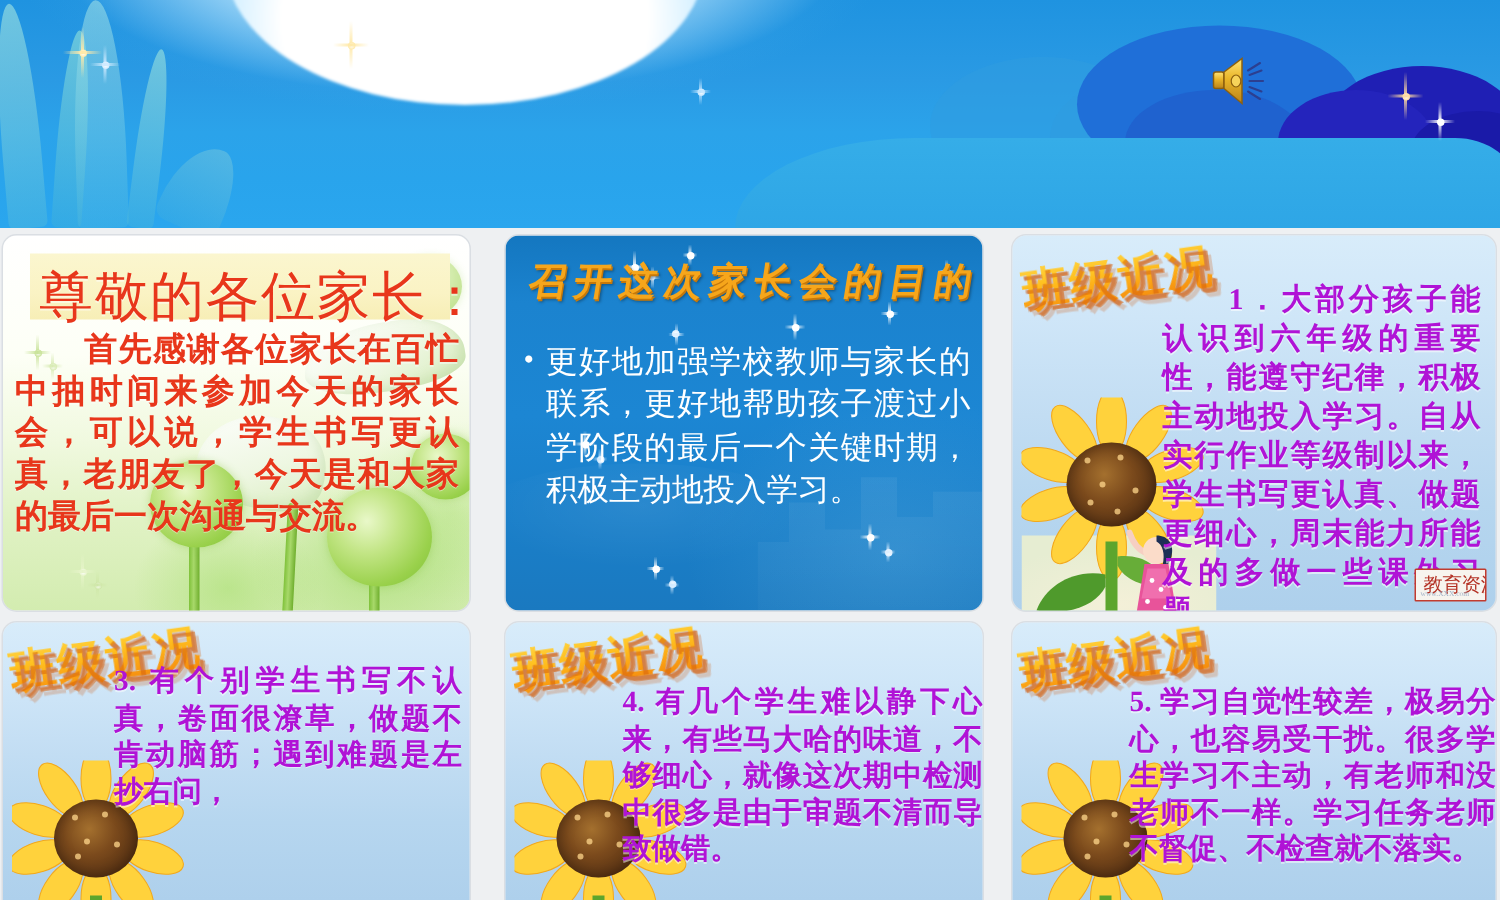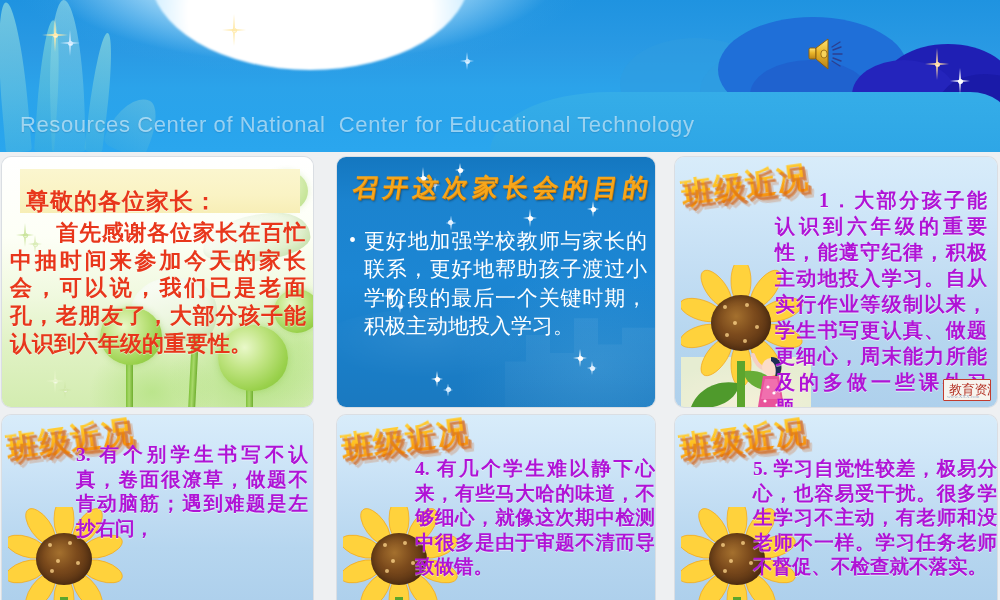--- a/index.html
+++ b/index.html
@@ -116,22 +116,22 @@
       radial-gradient(ellipse 120px 80px at 250px 220px, rgba(150,215,90,0.55), rgba(150,215,90,0) 70%),
       radial-gradient(ellipse 90px 70px at 150px 235px, rgba(160,220,100,0.5), rgba(160,220,100,0) 70%),
       radial-gradient(ellipse 110px 85px at 300px 185px, rgba(175,225,120,0.45), rgba(175,225,120,0) 72%),
       linear-gradient(180deg, #ffffff 0%, #fdfff6 32%, #f0f9df 55%, #e0f2c4 76%, #d3ecb0 100%);
   }
   #p1-title {
     position: absolute; left: 18px; top: 12px; width: 280px; height: 44px;
     background: linear-gradient(180deg, #fbf6cf 0%, #faf3c4 60%, #f7eeb6 100%);
   }
   #p1-title span {
-    position: absolute; left: 6px; top: 17px;
-    font-size: 23px; font-weight: bold; color: #e8361b;
+    position: absolute; left: 6px; top: 5px;
+    font-size: 36px; font-weight: normal; color: #e8361b;
     letter-spacing: 1px; white-space: nowrap;
     text-shadow: 0 1px 0 rgba(255,255,255,0.5);
   }
   #p1-body {
     position: absolute; left: 8px; top: 62px; width: 296px;
     font-size: 22px; font-weight: bold; line-height: 1.26;
     color: #e8361b; text-indent: 2.1em; text-align: justify;
     text-shadow: 0 1px 0 rgba(255,255,255,0.45);
   }
   
@@ -310,21 +310,20 @@
         <g stroke="#2c3f90" stroke-width="1.4" stroke-linecap="round">
           <line x1="27" y1="20" x2="36" y2="20"></line>
           <line x1="26" y1="13" x2="34" y2="8"></line>
           <line x1="26" y1="27" x2="34" y2="32"></line>
           <line x1="27" y1="16" x2="35" y2="13"></line>
           <line x1="27" y1="24" x2="35" y2="27"></line>
         </g>
       </svg>
     </div>
 
-    <div id="banner-caption">Resources Center of National  Center for Educational Technology</div>
   </div>
 
   <div id="grid">
 
     <div class="panel r1 c1" id="p1">
       <div class="lily" id="lily1"></div>
       <div class="lily" id="lily2"></div>
       <div class="stem" id="st3"></div>
       <div class="stem" id="st1"></div>
       <div class="stem" id="st2"></div>
@@ -346,21 +345,21 @@
       <div class="spk" style="left:56px; top:224px; width:14px; height:18px; color:#cfe7a8;">
           <i></i>
         </div>
       <div class="spk" style="left:266px; top:26px; width:16px; height:22px; color:#ffffff;">
           <i></i>
         </div>
 
       <div id="p1-title">
         <span>尊敬的各位家长：</span>
       </div>
-      <div id="p1-body">首先感谢各位家长在百忙中抽时间来参加今天的家长会，可以说，我们已是老面孔，老朋友了，大部分孩子能认识到六年级的重要性。</div>
+      <div id="p1-body">首先感谢各位家长在百忙中抽时间来参加今天的家长会，可以说，学生书写更认真，老朋友了，今天是和大家的最后一次沟通与交流。</div>
     </div>
 
     <div class="panel r1 c2" id="p2">
       <div id="p2-wave"></div>
       <div id="p2-city"></div>
 
       <div class="spk" style="left:78px;  top:10px;  width:16px; height:22px; color:#ffffff;">
           <i></i>
         </div>
       <div class="spk" style="left:92px;  top:20px;  width:11px; height:15px; color:#cfe9ff;">

